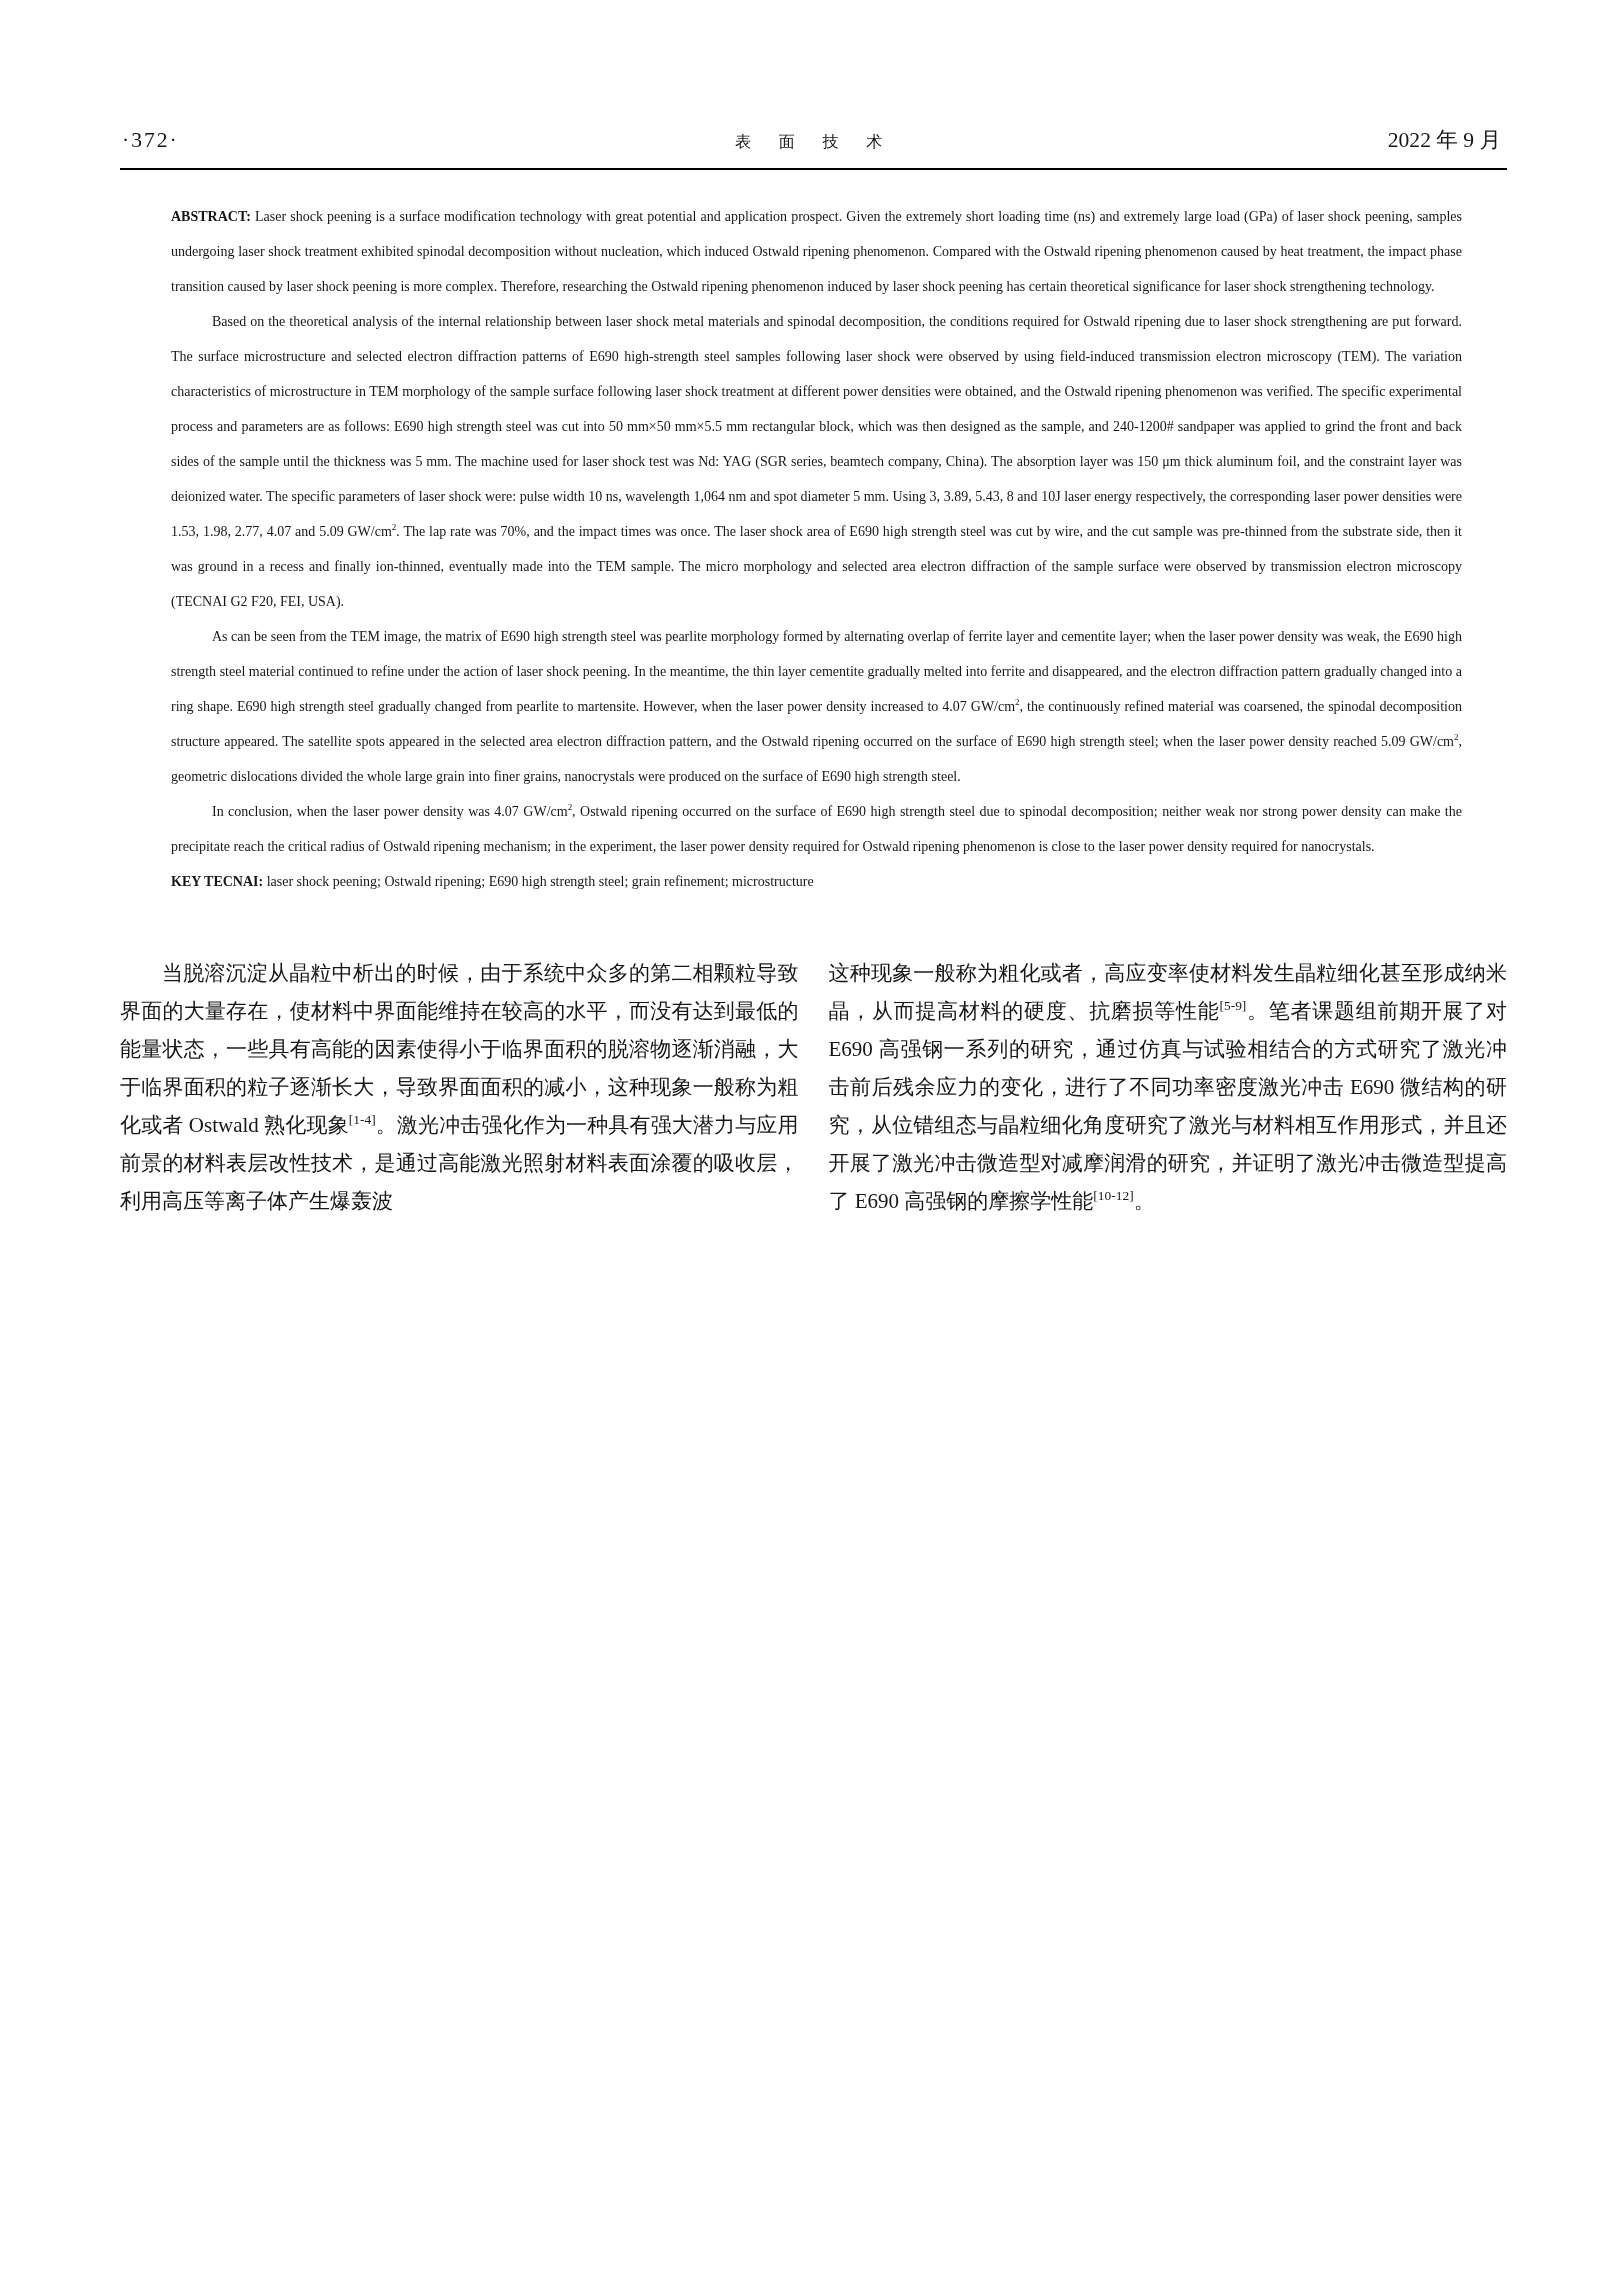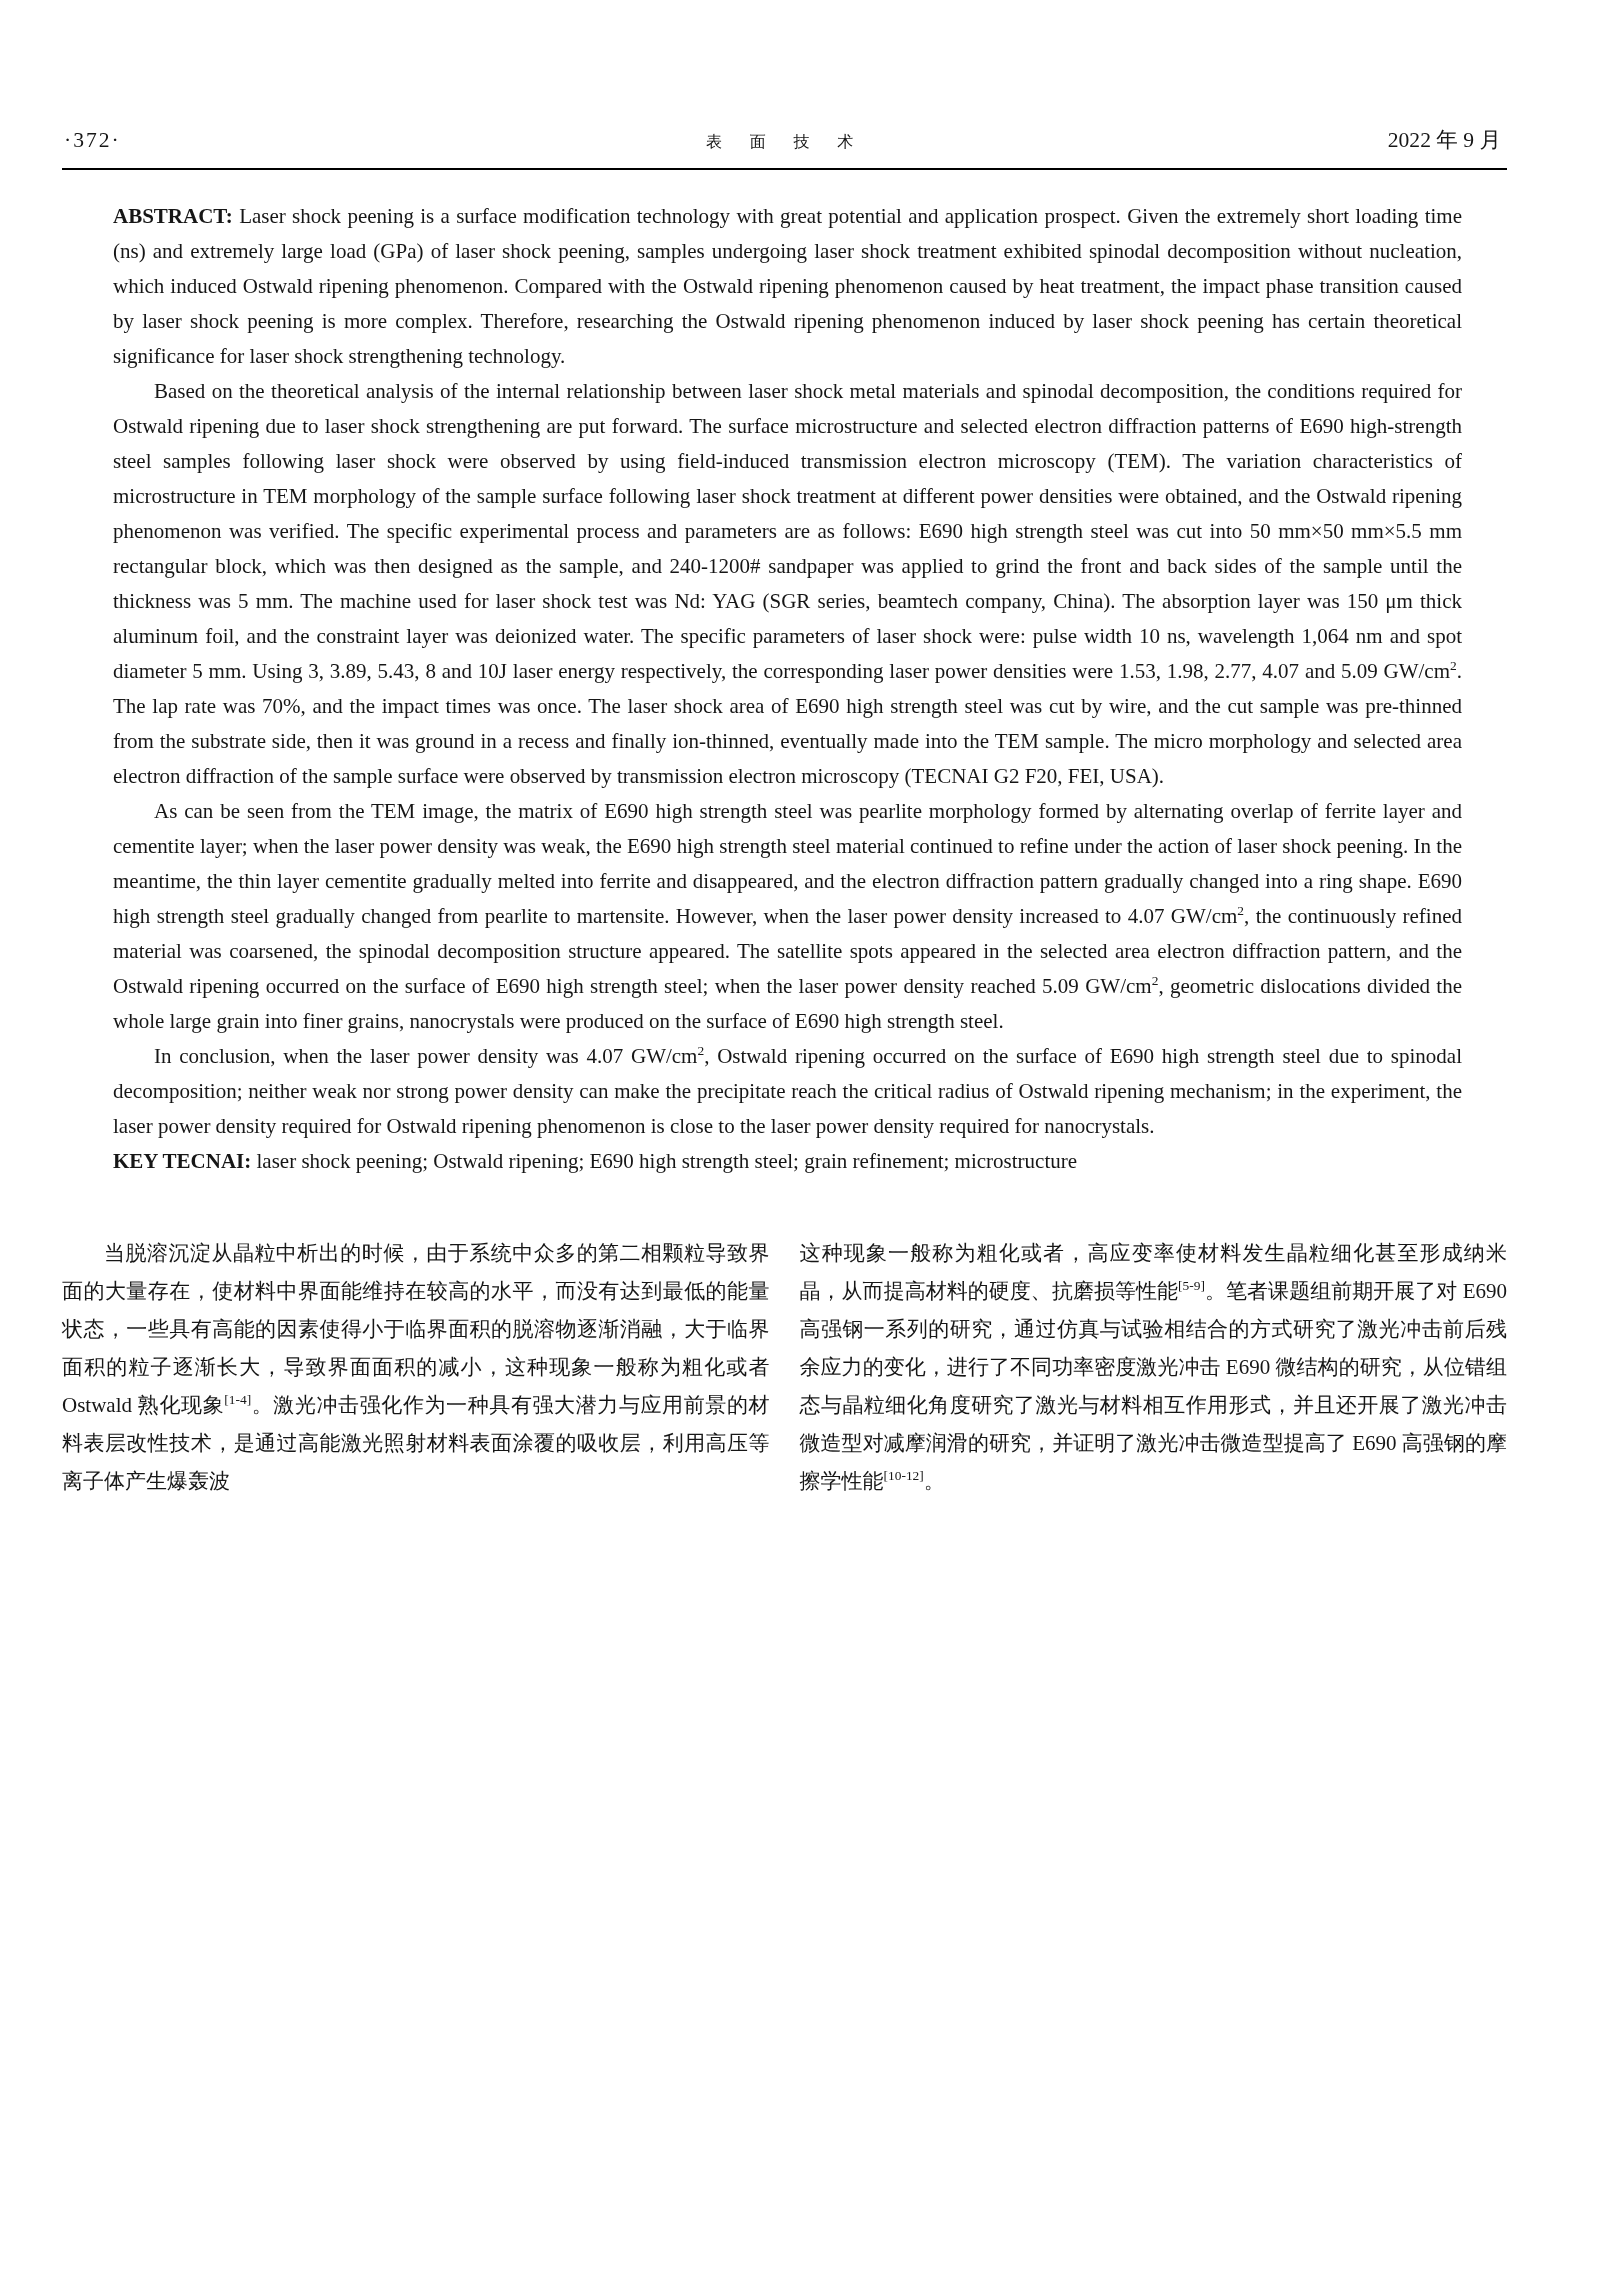--- a/index.html
+++ b/index.html
@@ -1,40 +1,40 @@
 <!DOCTYPE html>
 <html><head>
 <meta charset="utf-8">
 <style>
   html, body { margin: 0; padding: 0; background: #ffffff; }
   .page {
     position: relative;
     width: 1621px;
     height: 2061px;
     box-sizing: border-box;
-    padding: 125px 114px 0 62px;
+    padding: 125px 114px 0 120px;
     background: #ffffff;
     color: #161616;
     font-family: "Liberation Serif", "DejaVu Serif", serif;
     overflow: hidden;
   }
   .page-header {
     display: grid;
     grid-template-columns: 1fr auto 1fr;
     align-items: baseline;
     font-size: 21.6px;
     padding: 0 5.9px 13.7px 2px;
   }
   .page-number { justify-self: start; letter-spacing: 2px; }
   .journal-title { justify-self: center; font-size: 16px; letter-spacing: 5.9px; }
   .issue-date { justify-self: end; text-align: center; }
   .header-rule { height: 0; border-top: 2.5px solid #000; }
   .abstract {
     margin: 29px 45px 16px 51px;
-    font-size: 21px;
+    font-size: 14px;
     line-height: 35px;
     text-align: justify;
     text-justify: inter-word;
   }
   .abstract p { margin: 0; text-indent: 41px; }
   .abstract p.noindent { text-indent: 0; }
   sup { font-size: 64%; line-height: 0; vertical-align: super; }
   b { font-weight: bold; }
   .columns {
     display: flex;

